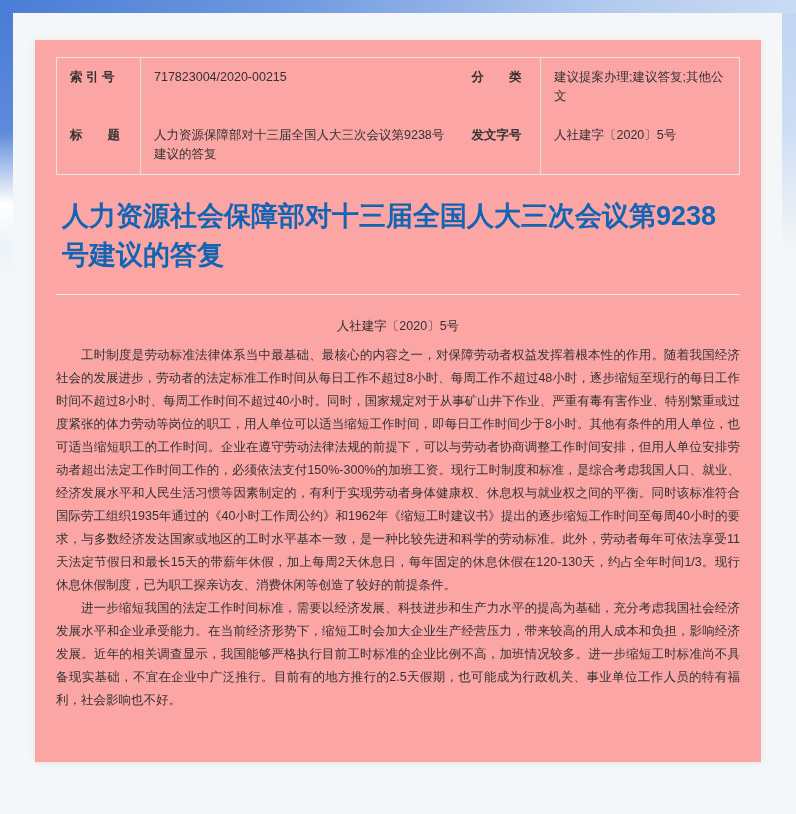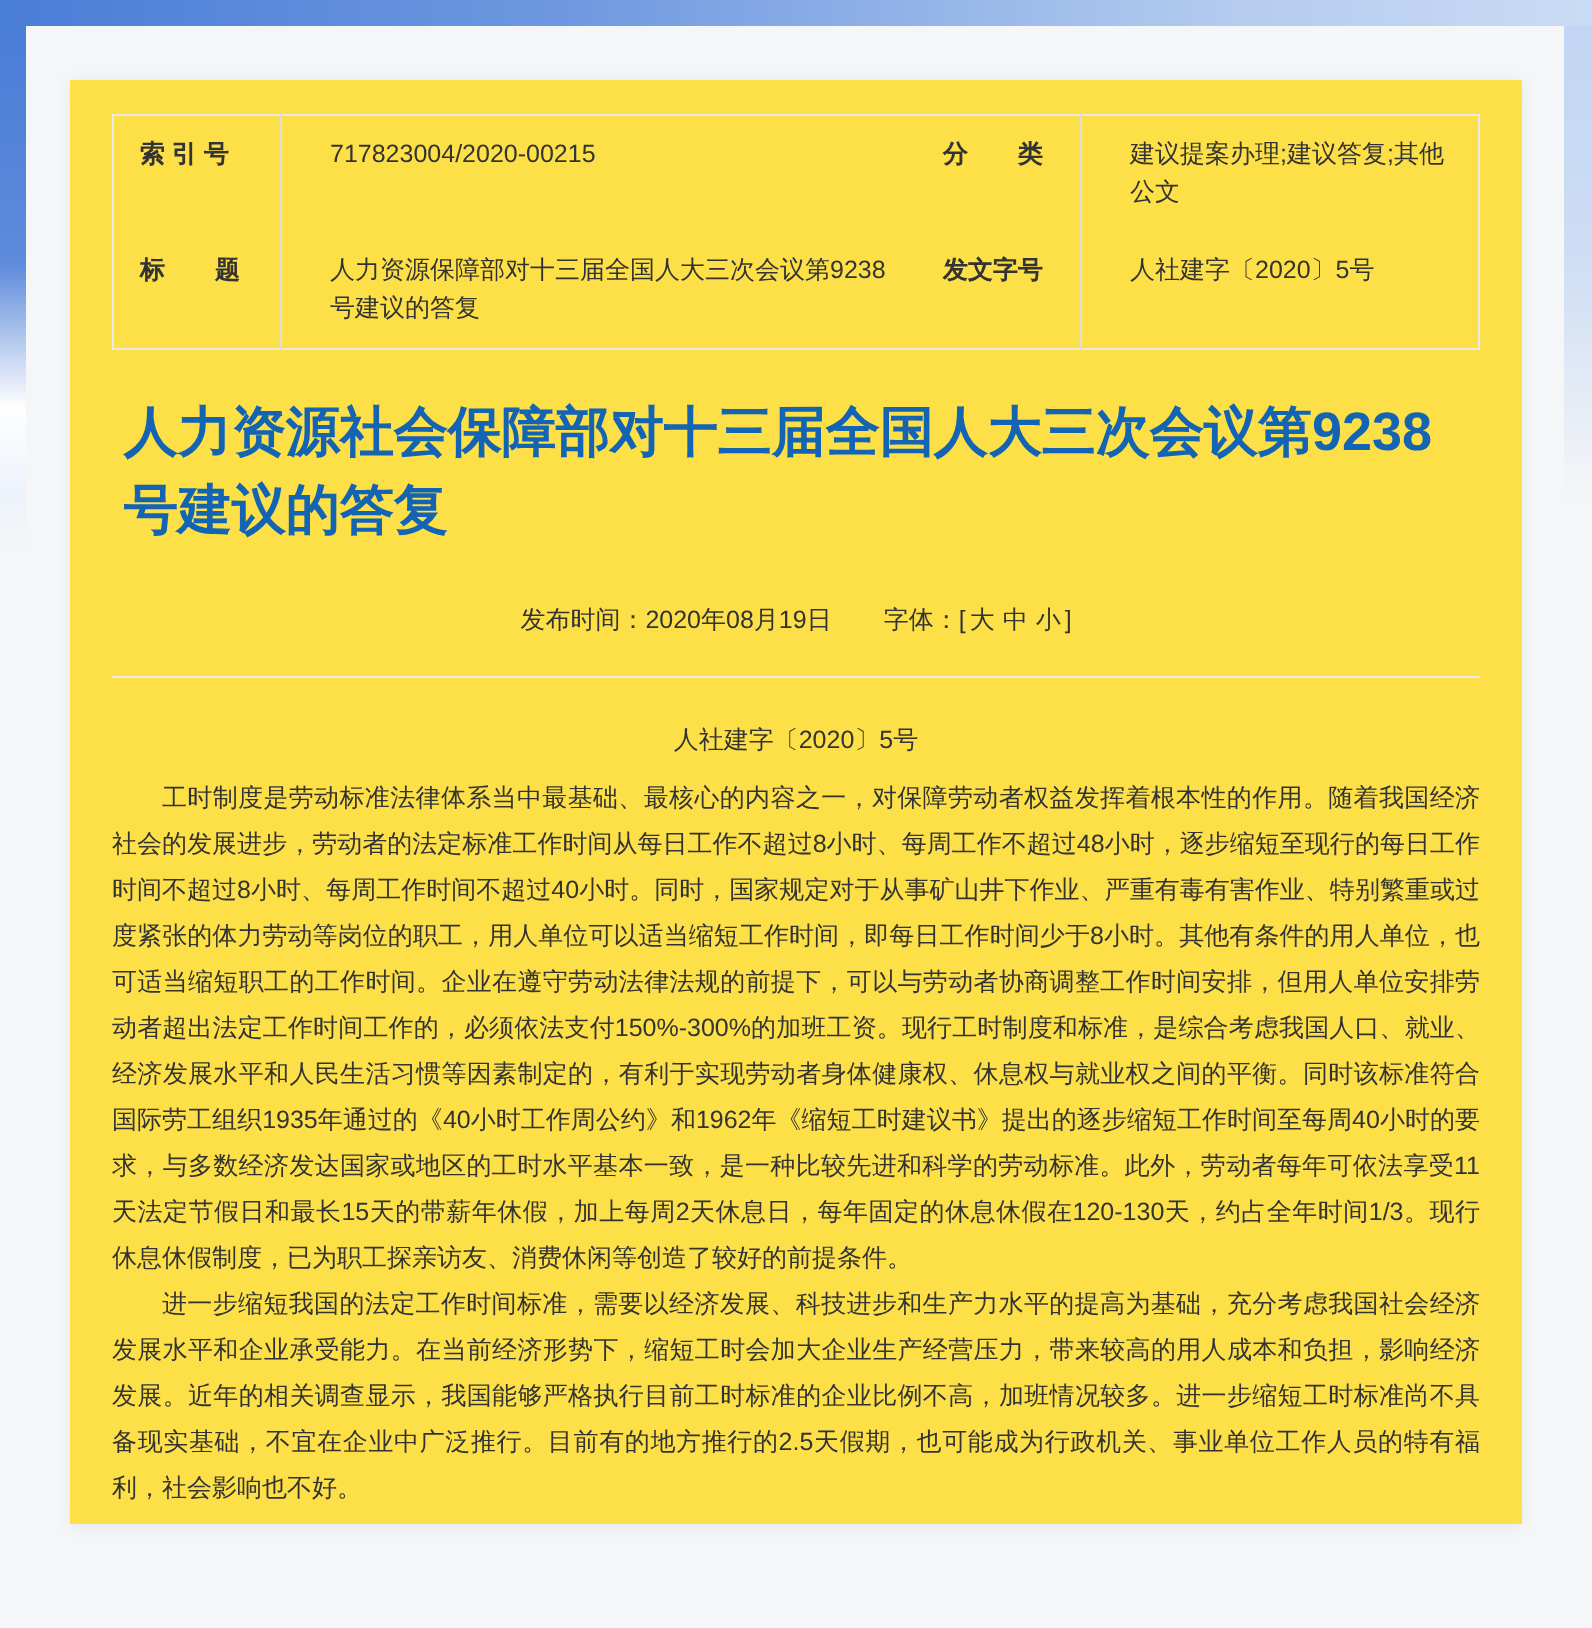--- a/index.html
+++ b/index.html
@@ -18,21 +18,21 @@
   .bg-strip-left {
     position:absolute; top:13px; left:0; width:13px; height:265px;
     background:linear-gradient(180deg,#4a7dd6 0%,#5e8bdb 45%,rgba(255,255,255,.95) 72%,#edf3fb 88%,rgba(255,255,255,0) 100%);
   }
   .bg-strip-right {
     position:absolute; top:13px; right:0; width:14px; height:250px;
     background:linear-gradient(180deg,#c2d5f2 0%,#cdddf4 45%,rgba(255,255,255,0) 95%);
   }
   .card {
     position:absolute; left:35px; top:40px; width:726px; height:722px;
-    background:#fde047;
+    background:#fca5a5;
     box-shadow:0 1px 8px rgba(0,0,0,.07);
     padding:17px 21px 0 21px;
     overflow:hidden;
   }
   table.meta-table {
     width:100%;
     border:1px solid #e9e9e9;
     border-collapse:collapse;
     table-layout:fixed;
   }
@@ -43,21 +43,21 @@
     padding:10px 6px 10px 0;
     color:#333;
   }
   .meta-table td.lbl {
     font-weight:bold;
     padding-left:13px;
     white-space:nowrap;
   }
   .meta-table td.val {
     border-left:1px solid #dddddd;
-    padding-left:24px;
+    padding-left:13px;
   }
   .doc-title {
     margin:22px 6px 0 6px;
     text-align:left;
     color:#1464b4;
     font-size:27px;
     line-height:39px;
     font-weight:bold;
   }
   .pub-line {
@@ -116,23 +116,20 @@
         <td class="lbl">标　　题</td>
         <td class="val">人力资源保障部对十三届全国人大三次会议第9238号建议的答复</td>
         <td class="lbl">发文字号</td>
         <td class="val">人社建字〔2020〕5号</td>
       </tr>
     </tbody>
   </table>
 
   <h1 class="doc-title">人力资源社会保障部对十三届全国人大三次会议第9238号建议的答复</h1>
 
-  <div class="pub-line">
-    <span>发布时间：</span><span>2020年08月19日</span><span class="gap"></span><span>字体：</span><span>[</span><a>大</a><a>中</a><a>小</a><span>]</span>
-  </div>
 
   <hr class="divider">
 
   <div class="doc-number">人社建字〔2020〕5号</div>
 
   <div class="body-text">
     <p>工时制度是劳动标准法律体系当中最基础、最核心的内容之一，对保障劳动者权益发挥着根本性的作用。随着我国经济社会的发展进步，劳动者的法定标准工作时间从每日工作不超过8小时、每周工作不超过48小时，逐步缩短至现行的每日工作时间不超过8小时、每周工作时间不超过40小时。同时，国家规定对于从事矿山井下作业、严重有毒有害作业、特别繁重或过度紧张的体力劳动等岗位的职工，用人单位可以适当缩短工作时间，即每日工作时间少于8小时。其他有条件的用人单位，也可适当缩短职工的工作时间。企业在遵守劳动法律法规的前提下，可以与劳动者协商调整工作时间安排，但用人单位安排劳动者超出法定工作时间工作的，必须依法支付150%-300%的加班工资。现行工时制度和标准，是综合考虑我国人口、就业、经济发展水平和人民生活习惯等因素制定的，有利于实现劳动者身体健康权、休息权与就业权之间的平衡。同时该标准符合国际劳工组织1935年通过的《40小时工作周公约》和1962年《缩短工时建议书》提出的逐步缩短工作时间至每周40小时的要求，与多数经济发达国家或地区的工时水平基本一致，是一种比较先进和科学的劳动标准。此外，劳动者每年可依法享受11天法定节假日和最长15天的带薪年休假，加上每周2天休息日，每年固定的休息休假在120-130天，约占全年时间1/3。现行休息休假制度，已为职工探亲访友、消费休闲等创造了较好的前提条件。</p>
     <p>进一步缩短我国的法定工作时间标准，需要以经济发展、科技进步和生产力水平的提高为基础，充分考虑我国社会经济发展水平和企业承受能力。在当前经济形势下，缩短工时会加大企业生产经营压力，带来较高的用人成本和负担，影响经济发展。近年的相关调查显示，我国能够严格执行目前工时标准的企业比例不高，加班情况较多。进一步缩短工时标准尚不具备现实基础，不宜在企业中广泛推行。目前有的地方推行的2.5天假期，也可能成为行政机关、事业单位工作人员的特有福利，社会影响也不好。</p>
 
   </div>

